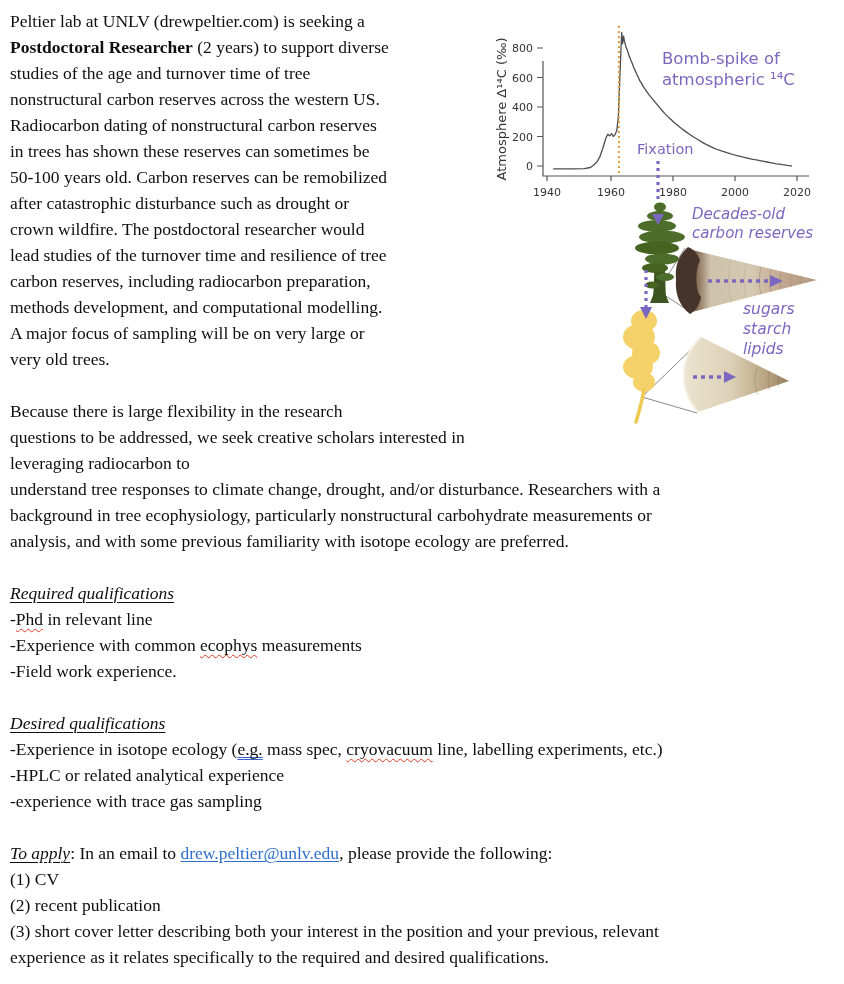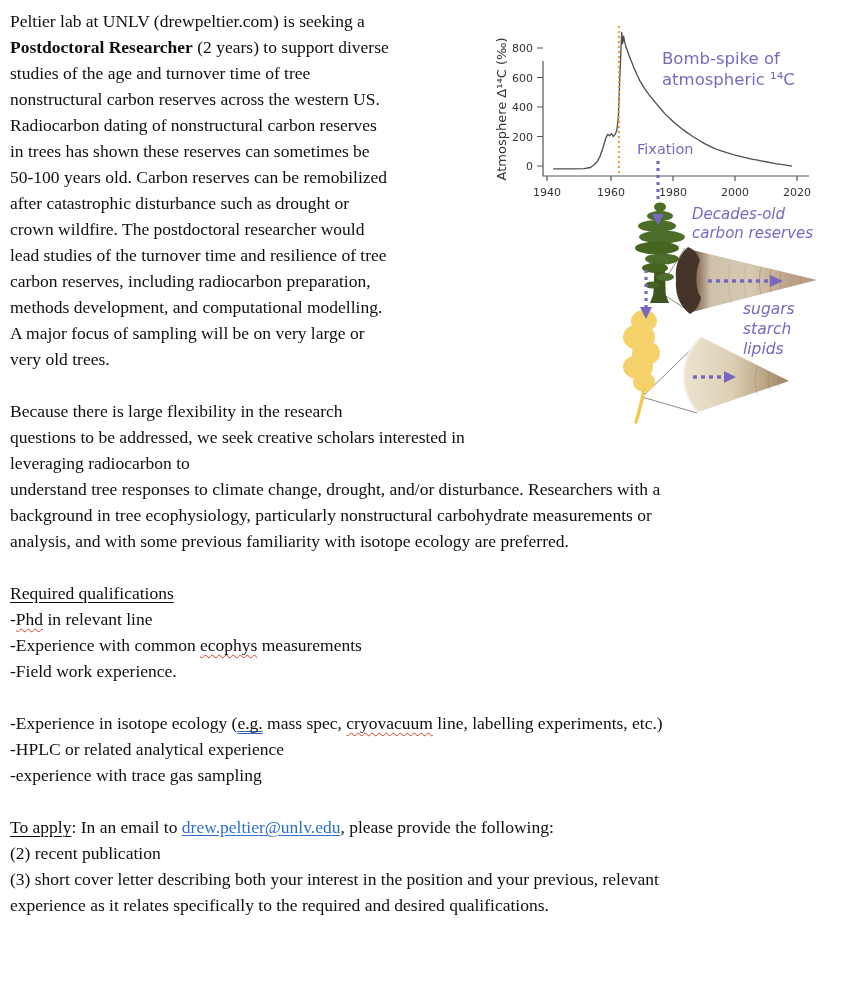--- a/index.html
+++ b/index.html
@@ -8,21 +8,21 @@
     width:844px;height:984px;
     background:#fff;
     box-sizing:border-box;
     padding:8px 4px 0 10px;
     font-family:"Liberation Serif","DejaVu Serif",serif;
     font-size:17.5px;line-height:26px;color:#0e0e0e;
     overflow:hidden;
   }
   .para,.line{white-space:pre-wrap;margin:0;}
   .gap{height:26px;}
-  .u{text-decoration:underline;text-underline-offset:3px;text-decoration-thickness:1px;}
+  .u{text-decoration:underline;text-underline-offset:3px;text-decoration-thickness:1px;font-style:italic;}
   .misspell{
     text-decoration:underline;
     text-decoration-style:wavy;
     text-decoration-color:#e23a24;
     text-decoration-thickness:1px;
     text-underline-offset:3px;
     text-decoration-skip-ink:none;
   }
   .grammar{
     text-decoration:underline double #3a66c9;
@@ -206,27 +206,29 @@
   <div>
     <div class="line"><span class="u">Required qualifications</span></div>
     <div class="line"><span>-</span><span class="misspell">Phd</span><span> in relevant line</span></div>
     <div class="line"><span>-Experience with common </span><span class="misspell">ecophys</span><span> measurements</span></div>
     <div class="line">-Field work experience.</div>
   </div>
 
   <div class="gap"></div>
 
   <div>
+    <div class="line"><span class="u">Desired qualifications</span></div>
     <div class="line"><span>-Experience in isotope ecology (</span><span class="grammar">e.g.</span><span> mass spec, </span><span class="misspell">cryovacuum</span><span> line, labelling experiments, etc.)</span></div>
     <div class="line">-HPLC or related analytical experience</div>
     <div class="line">-experience with trace gas sampling</div>
   </div>
 
   <div class="gap"></div>
 
   <div>
     <div class="line"><span class="u">To apply</span><span>: In an email to </span><a class="email">drew.peltier@unlv.edu</a><span>, please provide the following:</span></div>
+    <div class="line">(1) CV</div>
     <div class="line">(2) recent publication</div>
     <div class="line">(3) short cover letter describing both your interest in the position and your previous, relevant
 experience as it relates specifically to the required and desired qualifications.</div>
   </div>
 
 </div>
 
 </body></html>

